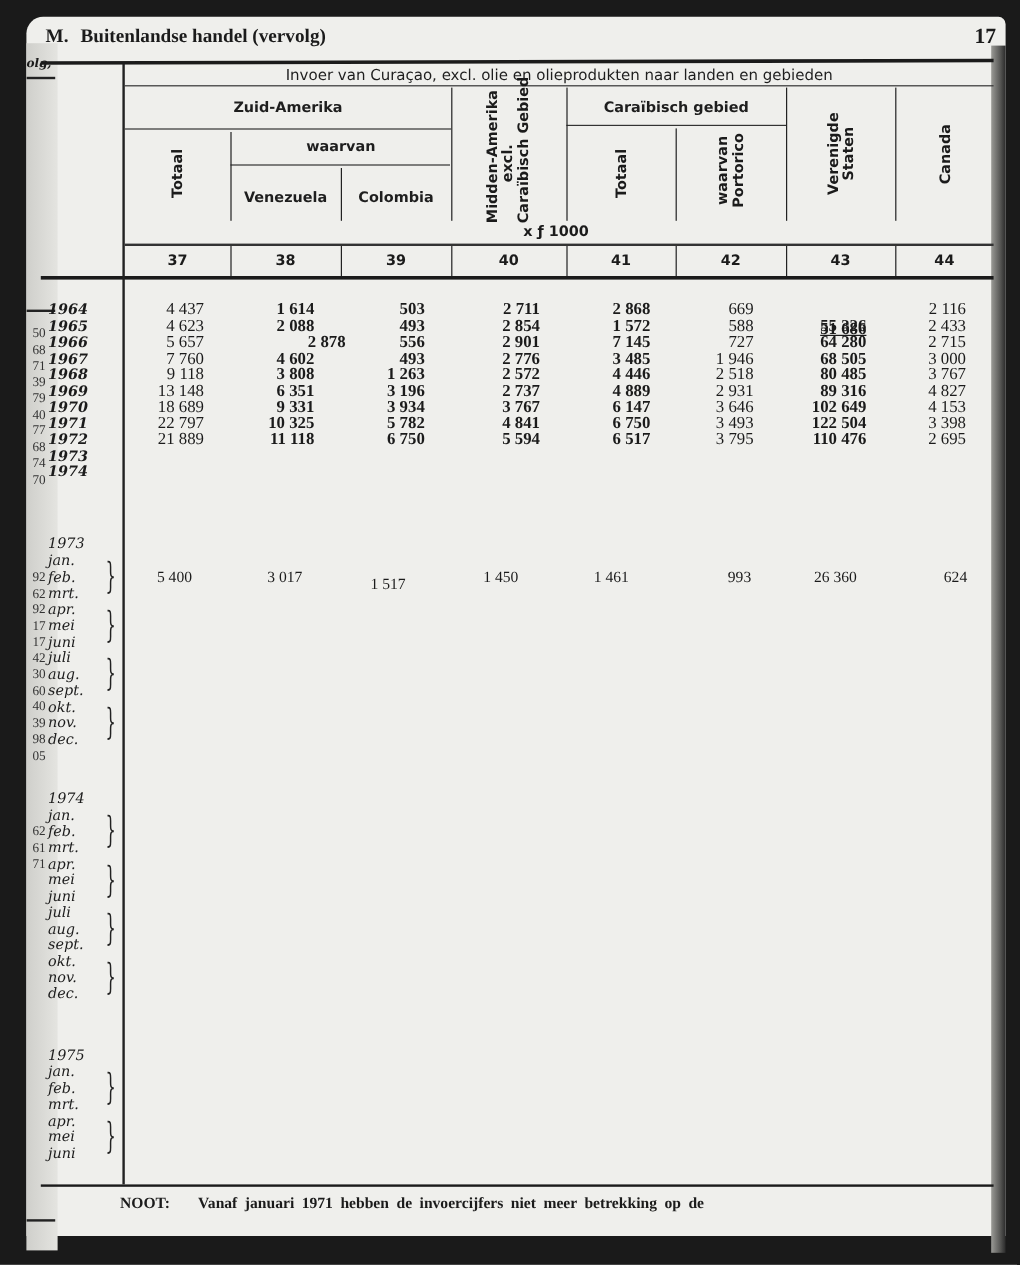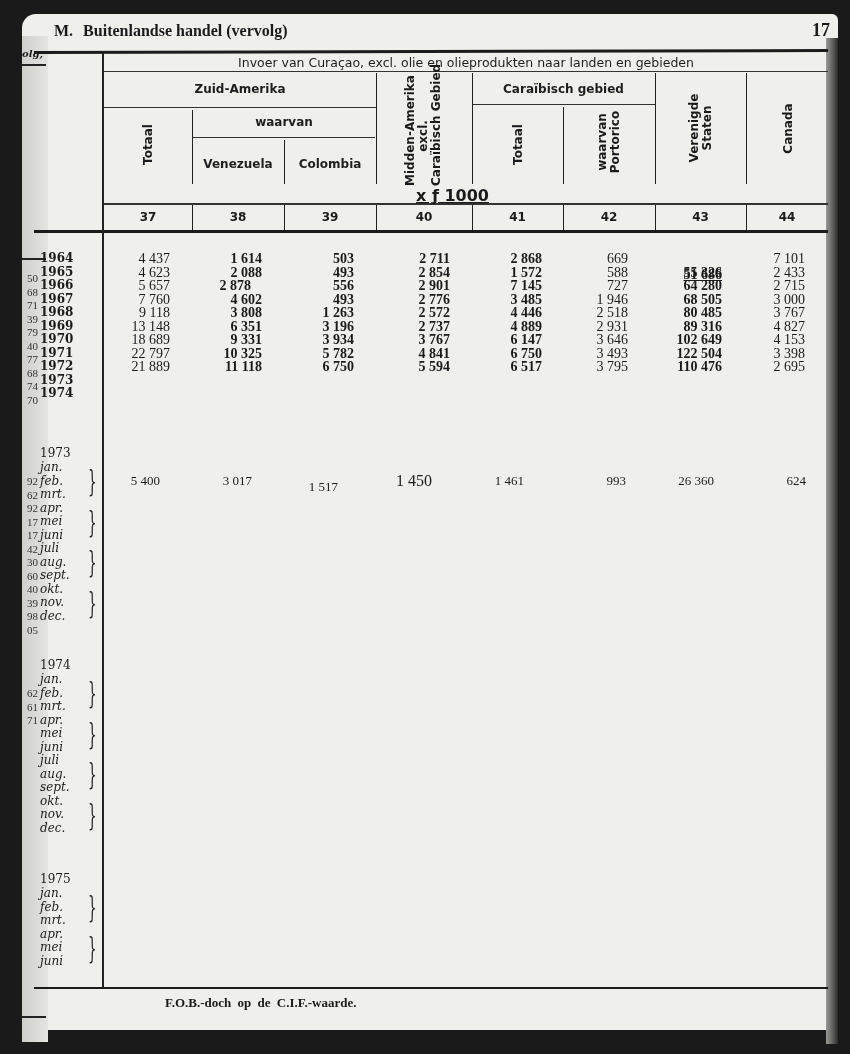--- a/index.html
+++ b/index.html
@@ -25,21 +25,21 @@
   }
   .left-strip .lhead { position:absolute; left:0; top:12px; font-size:10px; font-style:italic; font-weight:bold; }
   .left-strip .lrule { position:absolute; left:0; width:24px; height:2px; background:#222; }
   .right-edge {
     position: absolute; right: 0; top: 24px; width: 12px; height: 1006px;
     background: linear-gradient(to right, #9a9a96, #5a5a58 60%, #2a2a2a);
   }
 
   .header-line {
     position: absolute; left: 38px; top: 22px;
-    font-family: "Liberation Serif", serif; font-size: 16px; font-weight: bold; margin-left: 16px;
+    font-family: "Liberation Serif", serif; font-size: 16px; font-weight: bold;
   }
   .header-line .sec { margin-right: 10px; }
   .page-number {
     position: absolute; right: 20px; top: 20px;
     font-family: "Liberation Serif", serif; font-size: 18px; font-weight: bold;
   }
   .hrule { position: absolute; background: #1b1b1b; }
 
   .vline { position: absolute; background: #222; width: 1px; }
   .hline { position: absolute; background: #333; height: 1px; }
@@ -50,24 +50,24 @@
   }
   .rot {
     position: absolute; font-family: "DejaVu Sans", sans-serif; font-size: 12px; font-weight: bold;
     transform: rotate(-90deg); transform-origin: center center; white-space: nowrap; text-align:center;
     line-height: 13px;
   }
   .colnum {
     position: absolute; top: 210px; font-family: "DejaVu Sans", sans-serif; font-size: 12px;
     font-weight: bold; text-align: center;
   }
-  .unit { position:absolute; top:186px; left:416px; font-family:"DejaVu Sans", sans-serif; font-size:16px; font-weight:bold;text-decoration:underline; }
+  .unit { position:absolute; top:186px; left:436px; font-family:"DejaVu Sans", sans-serif; font-size:12px; font-weight:bold; }
 
   .yrlabel {
-    position: absolute; left: 40px; font-family: "DejaVu Serif", serif; 
+    position: absolute; left: 40px; font-family: "DejaVu Serif", serif; font-style: italic;
     font-size: 12px; line-height: 13.5px; font-weight: bold;
   }
   .mlabel {
     position: absolute; left: 40px; font-family: "DejaVu Serif", serif; font-style: italic;
     font-size: 12px; line-height: 13.5px;
   }
   .brace {
     position: absolute; left: 88px; font-family: "DejaVu Serif", serif; font-size: 30px;
     line-height: 40px; transform: scaleX(0.45); transform-origin: left center; color:#222;
   }
@@ -189,33 +189,33 @@
 
 <div id="body-area">
     <div class="yrlabel" style="top:252px;">1964</div>
     <div class="cell" style="top:252px; right:680px;">4 437</div>
     <div class="cell b" style="top:252px; right:588px;">1 614</div>
     <div class="cell b" style="top:252px; right:496px;">503</div>
     <div class="cell b" style="top:252px; right:400px;">2 711</div>
     <div class="cell b" style="top:252px; right:308px;">2 868</div>
     <div class="cell" style="top:252px; right:222px;">669</div>
     <div class="cell b" style="top:268px; right:128px;text-decoration:underline;">51 686</div>
-    <div class="cell" style="top:252px; right:45px;">7 101</div>
+    <div class="cell" style="top:252px; right:45px;">2 116</div>
     <div class="yrlabel" style="top:265.5px;">1965</div>
     <div class="cell" style="top:265.5px; right:680px;">4 623</div>
     <div class="cell b" style="top:265.5px; right:588px;">2 088</div>
     <div class="cell b" style="top:265.5px; right:496px;">493</div>
     <div class="cell b" style="top:265.5px; right:400px;">2 854</div>
     <div class="cell b" style="top:265.5px; right:308px;">1 572</div>
     <div class="cell" style="top:265.5px; right:222px;">588</div>
     <div class="cell b" style="top:265.5px; right:128px;">55 326</div>
     <div class="cell" style="top:265.5px; right:45px;">2 433</div>
     <div class="yrlabel" style="top:279px;">1966</div>
     <div class="cell" style="top:279px; right:680px;">5 657</div>
-    <div class="cell b" style="top:279px; right:599px;">2 878</div>
+    <div class="cell b" style="top:279px; right:562px;">2 878</div>
     <div class="cell b" style="top:279px; right:496px;margin-left:13px;">556</div>
     <div class="cell b" style="top:279px; right:400px;">2 901</div>
     <div class="cell b" style="top:279px; right:308px;">7 145</div>
     <div class="cell" style="top:279px; right:222px;">727</div>
     <div class="cell b" style="top:279px; right:128px;">64 280</div>
     <div class="cell" style="top:279px; right:45px;">2 715</div>
     <div class="yrlabel" style="top:292.5px;">1967</div>
     <div class="cell" style="top:292.5px; right:680px;">7 760</div>
     <div class="cell b" style="top:292.5px; right:588px;">4 602</div>
     <div class="cell b" style="top:292.5px; right:496px;">493</div>
@@ -284,21 +284,21 @@
     <div class="mlabel" style="top:582.5px;">okt.</div>
     <div class="mlabel" style="top:596px;">nov.</div>
     <div class="mlabel" style="top:609.5px;">dec.</div>
     <div class="brace" style="top:461px;">}</div>
     <div class="brace" style="top:501.5px;">}</div>
     <div class="brace" style="top:542px;">}</div>
     <div class="brace" style="top:582.5px;">}</div>
     <div class="cell m" style="top:473.5px; right:690px; font-size:13px;">5 400</div>
     <div class="cell m" style="top:473.5px; right:598px; font-size:13px;">3 017</div>
     <div class="cell m" style="top:479.5px; right:512px; font-size:13px;">1 517</div>
-    <div class="cell m" style="top:473.5px; right:418px; font-size:16px;">1 450</div>
+    <div class="cell m" style="top:473.5px; right:418px; font-size:13px;">1 450</div>
     <div class="cell m" style="top:473.5px; right:326px; font-size:13px;">1 461</div>
     <div class="cell m" style="top:473.5px; right:224px; font-size:13px;">993</div>
     <div class="cell m" style="top:473.5px; right:136px; font-size:13px;">26 360</div>
     <div class="cell m" style="top:473.5px; right:44px; font-size:13px;">624</div>
     <div class="yrlabel" style="top:659px; font-weight:normal;">1974</div>
     <div class="mlabel" style="top:673px;">jan.</div>
     <div class="mlabel" style="top:686.5px;">feb.</div>
     <div class="mlabel" style="top:700px;">mrt.</div>
     <div class="mlabel" style="top:713.5px;">apr.</div>
     <div class="mlabel" style="top:727px;">mei</div>
@@ -318,14 +318,14 @@
     <div class="mlabel" style="top:900.5px;">feb.</div>
     <div class="mlabel" style="top:914px;">mrt.</div>
     <div class="mlabel" style="top:927.5px;">apr.</div>
     <div class="mlabel" style="top:941px;">mei</div>
     <div class="mlabel" style="top:954.5px;">juni</div>
     <div class="brace" style="top:887px;">}</div>
     <div class="brace" style="top:927.5px;">}</div>
   </div>
 
 <div class="note">
-  <div class="l2">F.O.B.-doch op de C.I.F.-waarde.</div>
+  <div><span class="lbl">NOOT:</span><span>Vanaf januari 1971 hebben de invoercijfers niet meer betrekking op de</span></div>
 </div>
 
 </body></html>

